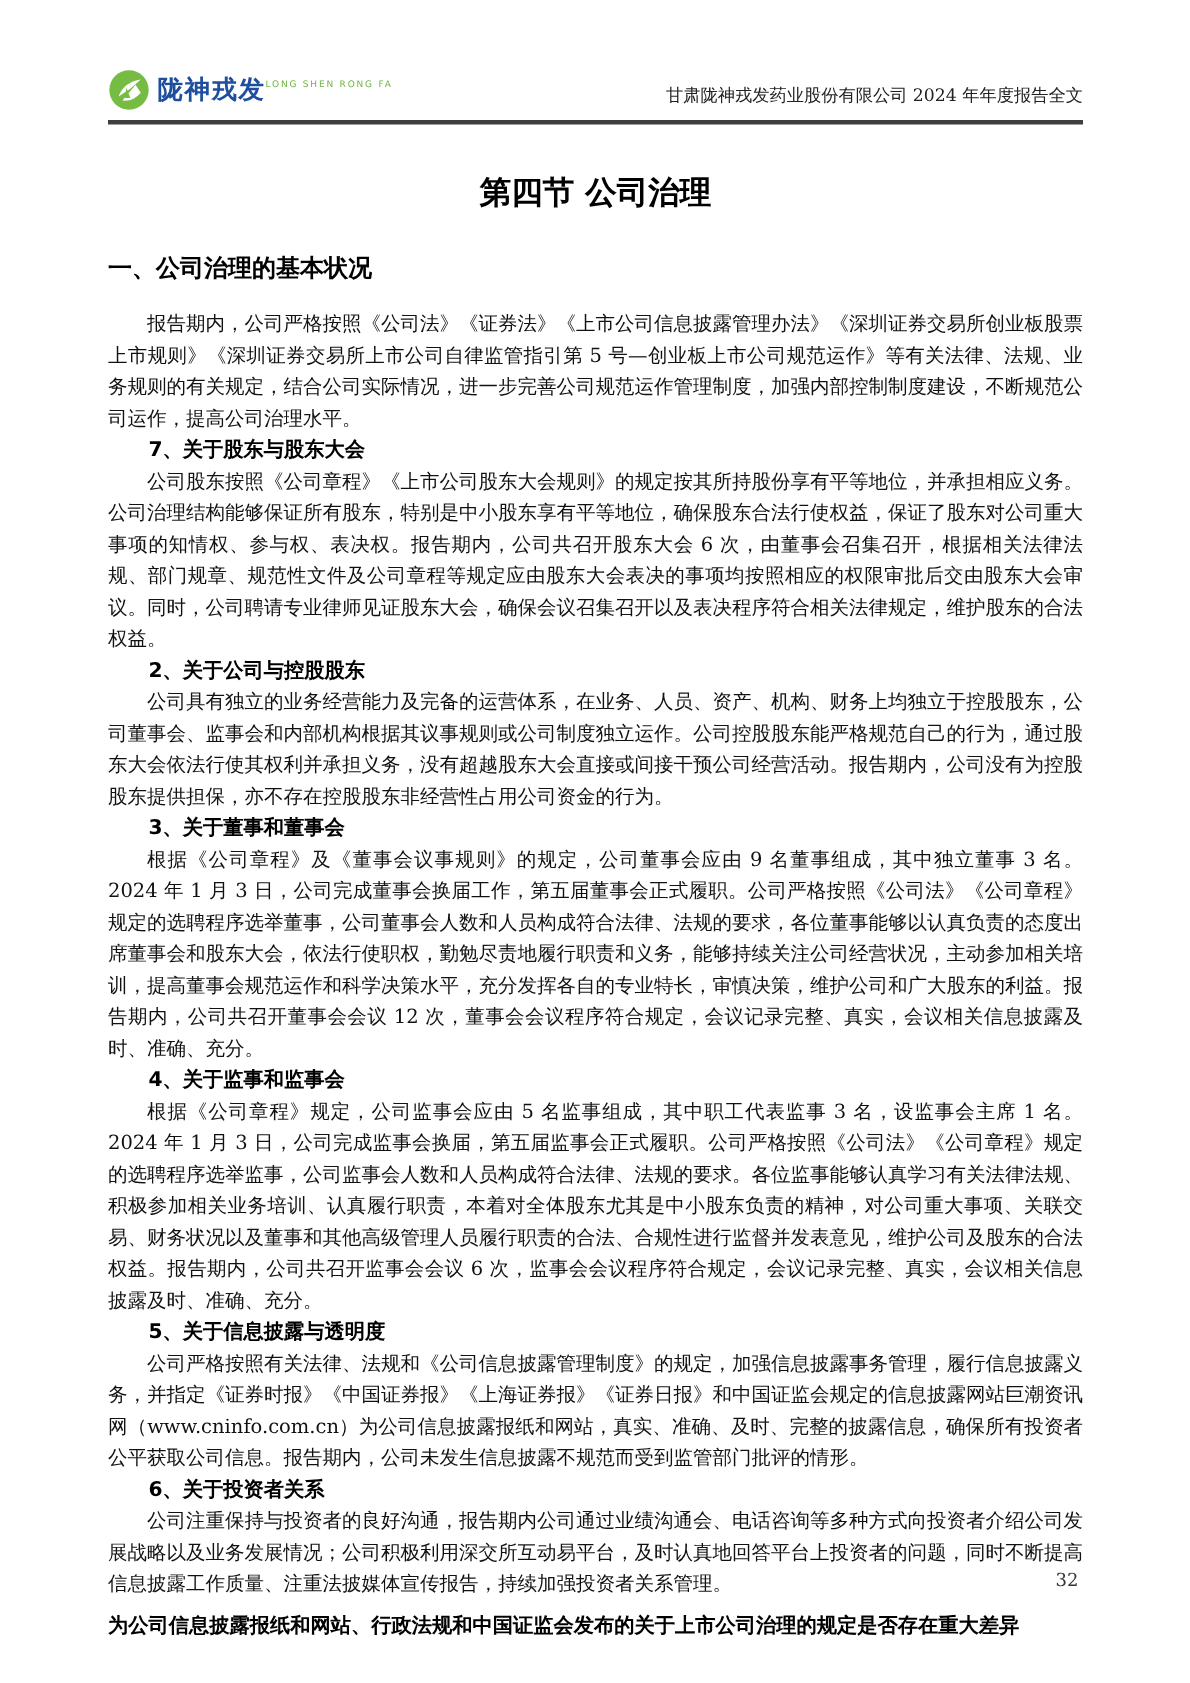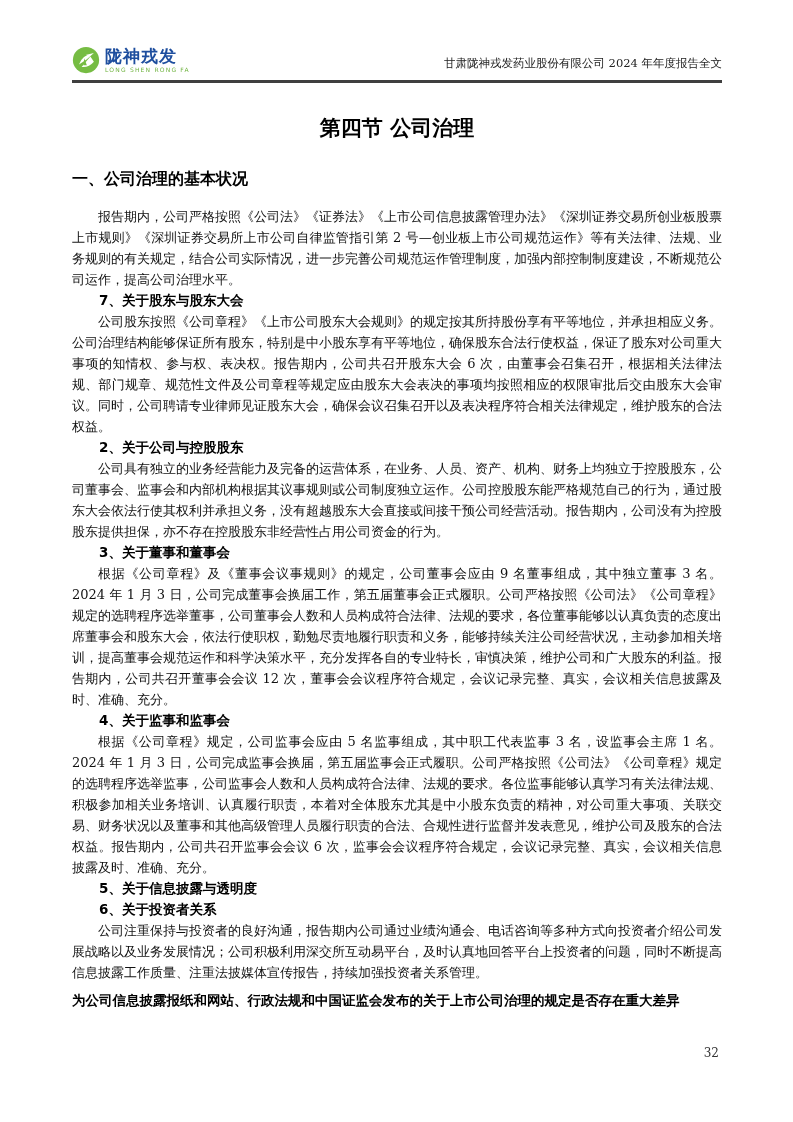--- a/index.html
+++ b/index.html
@@ -14,21 +14,21 @@
     overflow:hidden;
   }
   
   .header {
     display:flex; justify-content:space-between; align-items:flex-end;
     border-bottom:3px solid #3f3f3f;
     padding-bottom:6px;
   }
   .logo { display:flex; align-items:center; gap:5px; }
   .logo-icon { width:28px; height:28px; display:block; }
-  .logo-text { display:flex; flex-direction:column; line-height:1; }
+  .logo-text { display:flex; flex-direction:row; line-height:1; }
   .logo-cn {
     font-family:"DejaVu Sans","Liberation Sans",sans-serif;
     font-weight:bold; font-size:17px; letter-spacing:1px; color:#1e4e9e;
   }
   .logo-en {
     font-family:"DejaVu Sans","Liberation Sans",sans-serif;
     font-size:6px; letter-spacing:1.2px; color:#6fb33f; margin-top:2px;
   }
   .doc-title { font-size:11.5px; color:#222222; padding-bottom:3px; }
   
@@ -85,35 +85,36 @@
       </div>
     </div>
     <div class="doc-title">甘肃陇神戎发药业股份有限公司 2024 年年度报告全文</div>
   </div>
 
   <h1 class="chapter-title">第四节 公司治理</h1>
 
   <h2 class="section-heading">一、公司治理的基本状况</h2>
 
   <div class="body-text">
-    <p class="para">报告期内，公司严格按照《公司法》《证券法》《上市公司信息披露管理办法》《深圳证券交易所创业板股票上市规则》《深圳证券交易所上市公司自律监管指引第 2 号—创业板上市公司规范运作》等有关法律、法规、业务规则的有关规定，结合公司实际情况，进一步完善公司规范运作管理制度，加强内部控制制度建设，不断规范公司运作，提高公司治理水平。</p>
+    <p class="para">报告期内，公司严格按照《公司法》《证券法》《上市公司信息披露管理办法》《深圳证券交易所创业板股票上市规则》《深圳证券交易所上市公司自律监管指引第 5 号—创业板上市公司规范运作》等有关法律、法规、业务规则的有关规定，结合公司实际情况，进一步完善公司规范运作管理制度，加强内部控制制度建设，不断规范公司运作，提高公司治理水平。</p>
 
     <p class="sub-heading">7、关于股东与股东大会</p>
     <p class="para">公司股东按照《公司章程》《上市公司股东大会规则》的规定按其所持股份享有平等地位，并承担相应义务。公司治理结构能够保证所有股东，特别是中小股东享有平等地位，确保股东合法行使权益，保证了股东对公司重大事项的知情权、参与权、表决权。报告期内，公司共召开股东大会 6 次，由董事会召集召开，根据相关法律法规、部门规章、规范性文件及公司章程等规定应由股东大会表决的事项均按照相应的权限审批后交由股东大会审议。同时，公司聘请专业律师见证股东大会，确保会议召集召开以及表决程序符合相关法律规定，维护股东的合法权益。</p>
 
     <p class="sub-heading">2、关于公司与控股股东</p>
     <p class="para">公司具有独立的业务经营能力及完备的运营体系，在业务、人员、资产、机构、财务上均独立于控股股东，公司董事会、监事会和内部机构根据其议事规则或公司制度独立运作。公司控股股东能严格规范自己的行为，通过股东大会依法行使其权利并承担义务，没有超越股东大会直接或间接干预公司经营活动。报告期内，公司没有为控股股东提供担保，亦不存在控股股东非经营性占用公司资金的行为。</p>
 
     <p class="sub-heading">3、关于董事和董事会</p>
     <p class="para">根据《公司章程》及《董事会议事规则》的规定，公司董事会应由 9 名董事组成，其中独立董事 3 名。2024 年 1 月 3 日，公司完成董事会换届工作，第五届董事会正式履职。公司严格按照《公司法》《公司章程》规定的选聘程序选举董事，公司董事会人数和人员构成符合法律、法规的要求，各位董事能够以认真负责的态度出席董事会和股东大会，依法行使职权，勤勉尽责地履行职责和义务，能够持续关注公司经营状况，主动参加相关培训，提高董事会规范运作和科学决策水平，充分发挥各自的专业特长，审慎决策，维护公司和广大股东的利益。报告期内，公司共召开董事会会议 12 次，董事会会议程序符合规定，会议记录完整、真实，会议相关信息披露及时、准确、充分。</p>
 
     <p class="sub-heading">4、关于监事和监事会</p>
     <p class="para">根据《公司章程》规定，公司监事会应由 5 名监事组成，其中职工代表监事 3 名，设监事会主席 1 名。2024 年 1 月 3 日，公司完成监事会换届，第五届监事会正式履职。公司严格按照《公司法》《公司章程》规定的选聘程序选举监事，公司监事会人数和人员构成符合法律、法规的要求。各位监事能够认真学习有关法律法规、积极参加相关业务培训、认真履行职责，本着对全体股东尤其是中小股东负责的精神，对公司重大事项、关联交易、财务状况以及董事和其他高级管理人员履行职责的合法、合规性进行监督并发表意见，维护公司及股东的合法权益。报告期内，公司共召开监事会会议 6 次，监事会会议程序符合规定，会议记录完整、真实，会议相关信息披露及时、准确、充分。</p>
 
     <p class="sub-heading">5、关于信息披露与透明度</p>
+    <p class="para">公司严格按照有关法律、法规和《公司信息披露管理制度》的规定，加强信息披露事务管理，履行信息披露义务，并指定《证券时报》《中国证券报》《上海证券报》《证券日报》和中国证监会规定的信息披露网站巨潮资讯网（www.cninfo.com.cn）为公司信息披露报纸和网站，真实、准确、及时、完整的披露信息，确保所有投资者公平获取公司信息。报告期内，公司未发生信息披露不规范而受到监管部门批评的情形。</p>
 
     <p class="sub-heading">6、关于投资者关系</p>
     <p class="para">公司注重保持与投资者的良好沟通，报告期内公司通过业绩沟通会、电话咨询等多种方式向投资者介绍公司发展战略以及业务发展情况；公司积极利用深交所互动易平台，及时认真地回答平台上投资者的问题，同时不断提高信息披露工作质量、注重法披媒体宣传报告，持续加强投资者关系管理。</p>
 
     <p class="closing">为公司信息披露报纸和网站、行政法规和中国证监会发布的关于上市公司治理的规定是否存在重大差异</p>
   </div>
 
   <div class="page-number">32</div>
 
 </div>

